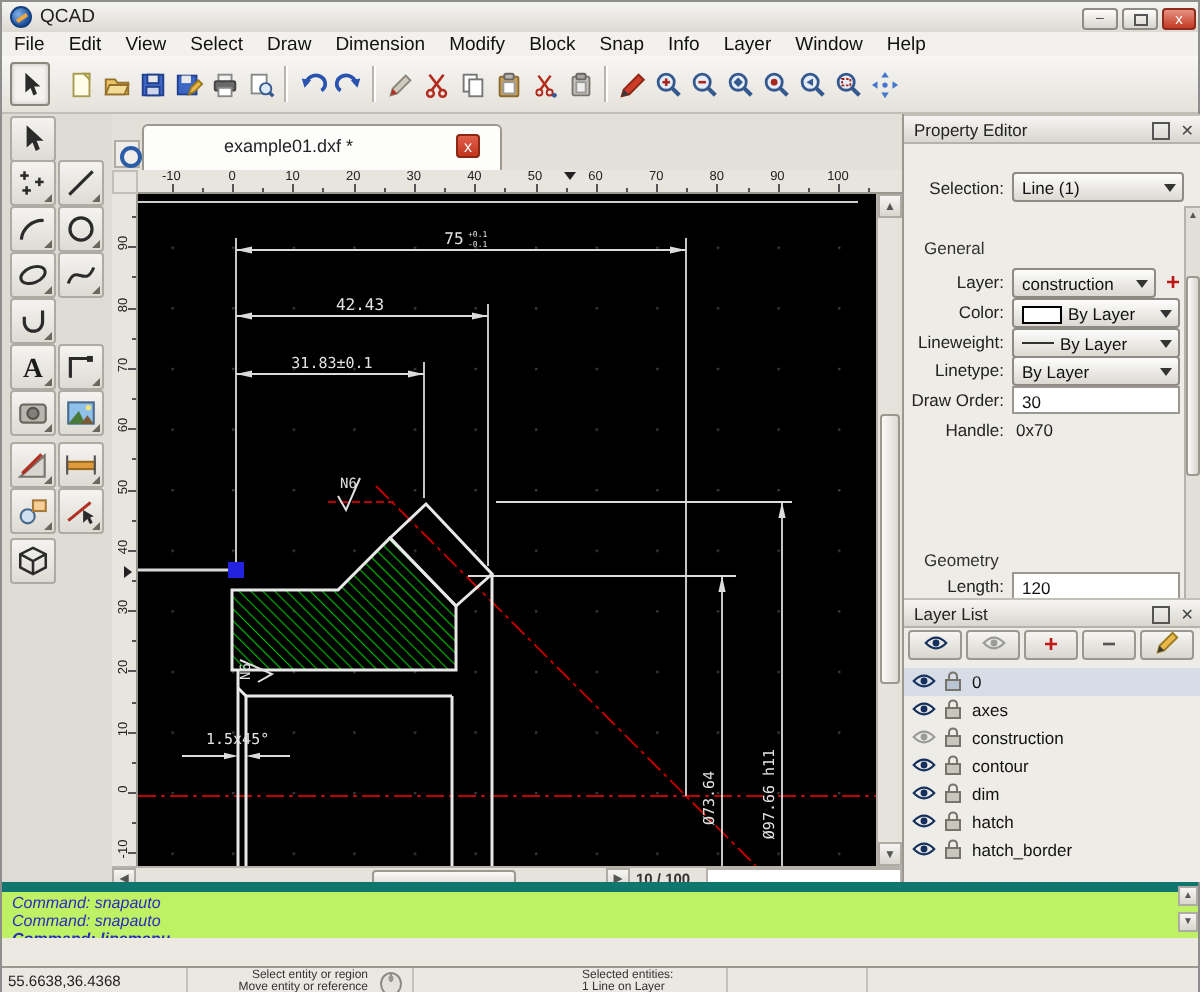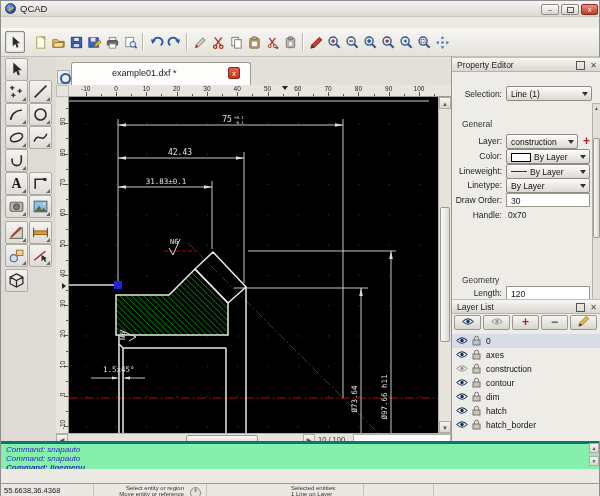--- a/index.html
+++ b/index.html
@@ -53,21 +53,21 @@
   .vruler .rlab{position:absolute;left:-3px;width:18px;text-align:center;font-size:6.5px;color:#222;transform:rotate(-90deg);}
   .vruler .tick{position:absolute;right:0;height:1px;background:#555;}
   .vmarker{position:absolute;left:6px;width:0;height:0;border-top:3px solid transparent;border-bottom:3px solid transparent;border-left:4px solid #222;}
   .canvas{position:absolute;left:13px;top:40px;width:369px;height:336px;background:#000;}
   .vscroll{position:absolute;left:382px;top:40px;width:13px;height:336px;background:#e6e3dc;border-left:1px solid #b5b2ab;box-sizing:border-box;}
   .vscroll .arr{position:absolute;left:0;width:12px;height:12px;font-size:6px;text-align:center;line-height:12px;color:#555;background:linear-gradient(#f6f5f2,#d9d6cf);border:1px solid #aeaba4;box-sizing:border-box;}
   .vscroll .thumb{position:absolute;left:1px;width:10px;background:linear-gradient(90deg,#fbfaf8,#dcd9d2);border:1px solid #9b988f;border-radius:2px;box-sizing:border-box;}
   .hscrollrow{position:absolute;left:0;top:376px;width:100%;height:12px;background:#e6e3dc;border-top:1px solid #b5b2ab;box-sizing:border-box;}
   .hscrollrow .arr{position:absolute;top:0;width:12px;height:11px;font-size:6px;text-align:center;line-height:11px;color:#555;background:linear-gradient(#f6f5f2,#d9d6cf);border:1px solid #aeaba4;box-sizing:border-box;}
   .hscrollrow .thumb{position:absolute;top:1px;height:9px;background:linear-gradient(#fbfaf8,#dcd9d2);border:1px solid #9b988f;border-radius:2px;box-sizing:border-box;}
-  .gridinfo{position:absolute;top:1px;left:262px;font-size:7.5px;color:#333;}
+  .gridinfo{position:absolute;top:1px;left:262px;font-size:7.5px;color:#333;font-weight:bold;}
   .gridbox{position:absolute;left:297px;top:0;width:98px;height:11px;background:#fff;border:1px solid #b5b2ab;box-sizing:border-box;}
   
   .rpanel{position:absolute;left:450px;top:56px;width:150px;height:384px;background:#eeece7;border-left:1px solid #9b988f;box-sizing:border-box;}
   .phead{position:absolute;left:0;width:100%;height:15px;background:linear-gradient(#f7f6f3,#d9d6cf);border-top:1px solid #c2bfb8;border-bottom:1px solid #b5b2ab;box-sizing:border-box;}
   .phead .ptitle{position:absolute;left:5px;top:2px;font-size:8.5px;color:#222;}
   .phead .pico{position:absolute;top:3px;font-size:8px;color:#444;line-height:9px;}
   .phead .float{right:16px;width:7px;height:7px;border:1px solid #555;}
   .phead .close{right:4px;}
   .plabel{position:absolute;font-size:8.5px;color:#222;text-align:right;width:50px;}
   .psection{position:absolute;font-size:8.5px;color:#333;}
@@ -84,21 +84,21 @@
   .lwline{display:inline-block;width:16px;height:1px;background:#333;margin:0 3px 2px 0;vertical-align:middle;}
   
   .llbtn{position:absolute;width:27px;height:15px;background:linear-gradient(#f6f5f2,#d9d6cf);border:1px solid #9b988f;border-radius:2px;
     box-sizing:border-box;display:flex;align-items:center;justify-content:center;font-size:10px;}
   .lrow{position:absolute;left:0;width:100%;height:14px;font-size:8.5px;color:#111;}
   .lrow.sel{background:#d7dde7;}
   .lrow .leye{position:absolute;left:4px;top:2px;}
   .lrow .llock{position:absolute;left:20px;top:1px;}
   .lrow .lname{position:absolute;left:34px;top:2px;}
   
-  .history{position:absolute;left:0;top:440px;width:100%;height:28px;background:#86efac;border-top:3px solid #0f766e;box-sizing:border-box;overflow:hidden;}
+  .history{position:absolute;left:0;top:440px;width:100%;height:28px;background:#bef264;border-top:5px solid #0f766e;box-sizing:border-box;overflow:hidden;}
   .history .hline{position:absolute;left:5px;font-size:8px;font-style:italic;color:#2b2bbd;white-space:nowrap;}
   .hsarr{position:absolute;left:588px;width:10px;height:10px;background:linear-gradient(#f6f5f2,#d9d6cf);border:1px solid #aeaba4;box-sizing:border-box;
     font-size:5px;text-align:center;line-height:9px;color:#555;}
   .cmdrow{position:absolute;left:0;top:468px;width:100%;height:14px;background:#fff;border-top:1px solid #b5b2ab;box-sizing:border-box;}
   .cmdrow .cmdlabel{position:absolute;left:4px;top:2px;font-size:8.5px;color:#111;}
   .statusbar{position:absolute;left:0;top:482px;width:100%;height:14px;background:#ebe8e3;border-top:1px solid #9b988f;box-sizing:border-box;display:flex;}
   .scell{height:100%;border-right:1px solid #c6c3bc;box-sizing:border-box;position:relative;}
   .scoord{font-size:7.5px;color:#222;padding:2px 0 0 3px;}
   .shint{position:absolute;right:22px;top:1px;text-align:right;font-size:6px;color:#333;line-height:6px;}
   .ssel{position:absolute;left:84px;top:1px;font-size:6px;color:#333;line-height:6px;}
@@ -112,20 +112,35 @@
   <div class="titlebar">
     <span class="appicon">
         <i></i>
       </span>
     <span class="title">QCAD</span>
     <span class="winbtn min">–</span>
     <span class="winbtn max"><span class="maxbox"></span></span>
     <span class="winbtn close">x</span>
   </div>
 
+  <div class="menubar" id="menubar">
+      <span class="mitem">File</span>
+      <span class="mitem">Edit</span>
+      <span class="mitem">View</span>
+      <span class="mitem">Select</span>
+      <span class="mitem">Draw</span>
+      <span class="mitem">Dimension</span>
+      <span class="mitem">Modify</span>
+      <span class="mitem">Block</span>
+      <span class="mitem">Snap</span>
+      <span class="mitem">Info</span>
+      <span class="mitem">Layer</span>
+      <span class="mitem">Window</span>
+      <span class="mitem">Help</span>
+    </div>
 
   <div class="toolbar" id="toolbar">
       <div class="tbtn pressed">
         <svg width="15" height="15" viewBox="0 0 16 16">
           <polygon points="5,1.5 5,12 7.8,9.6 9.3,13.6 11.2,12.7 9.7,8.8 13,8.8" fill="#2b2b2b"></polygon>
         </svg>
       </div>
       <div class="tbtn">
         <svg width="15" height="15" viewBox="0 0 16 16">
           <rect x="4" y="2" width="8.5" height="12" fill="#fffde8" stroke="#a89a4e"></rect>

